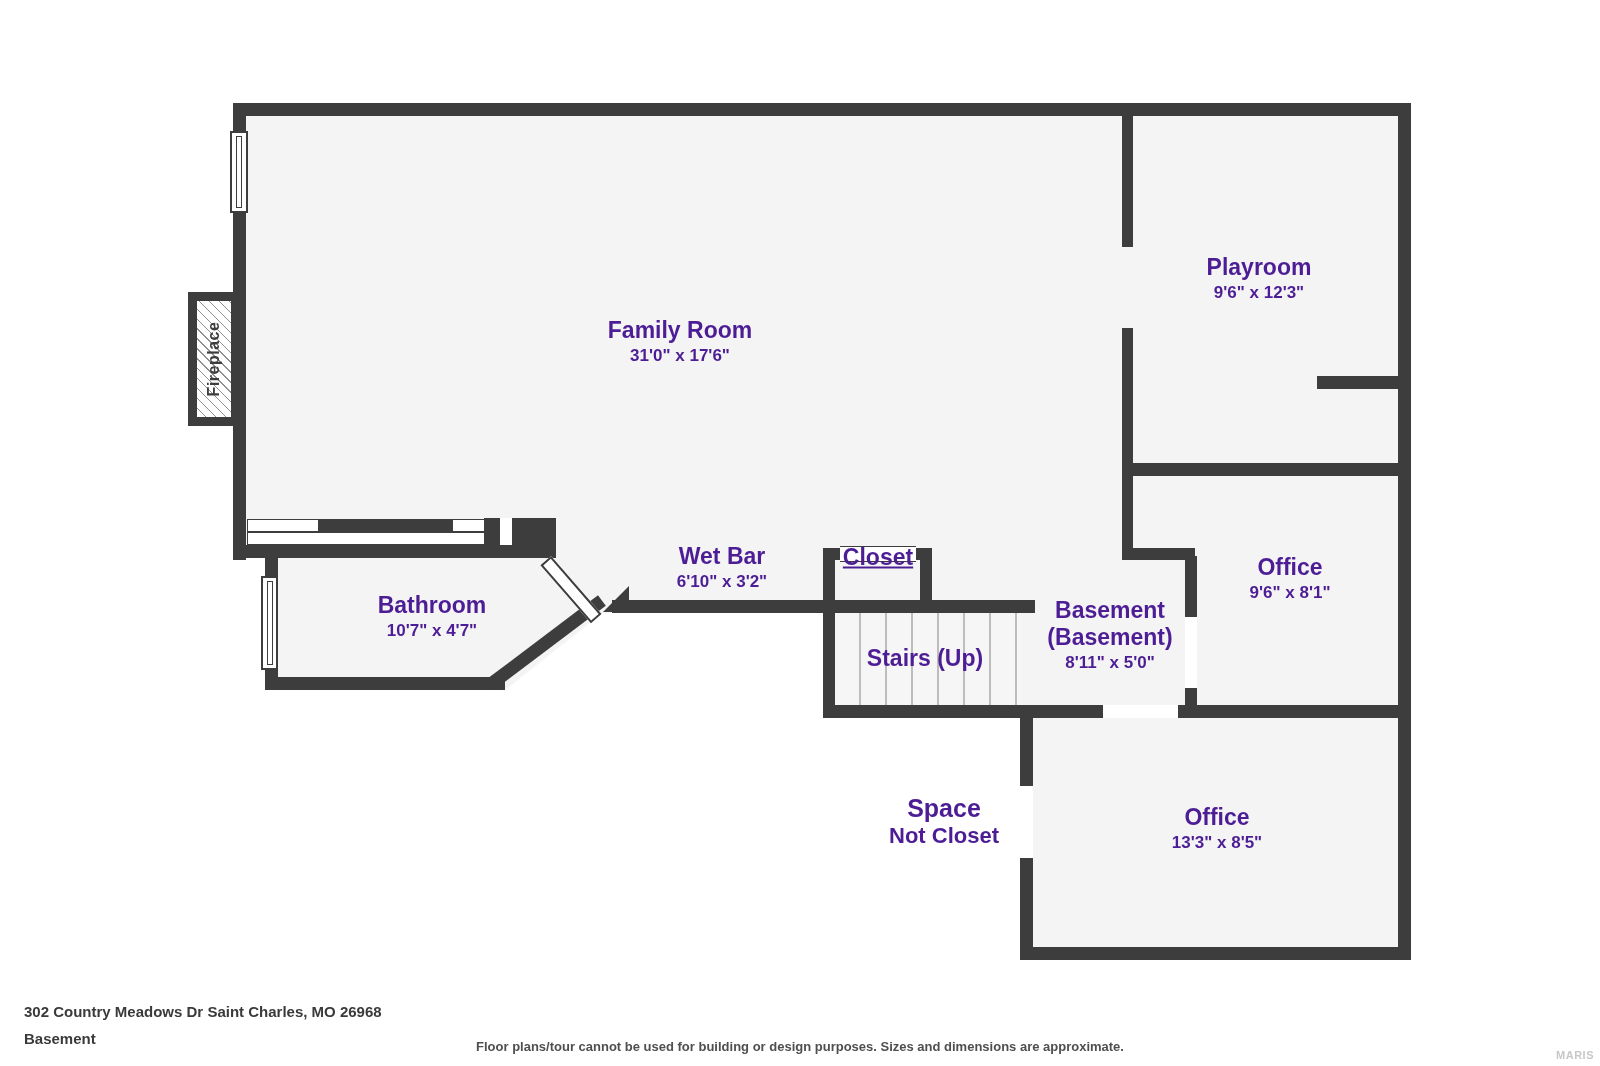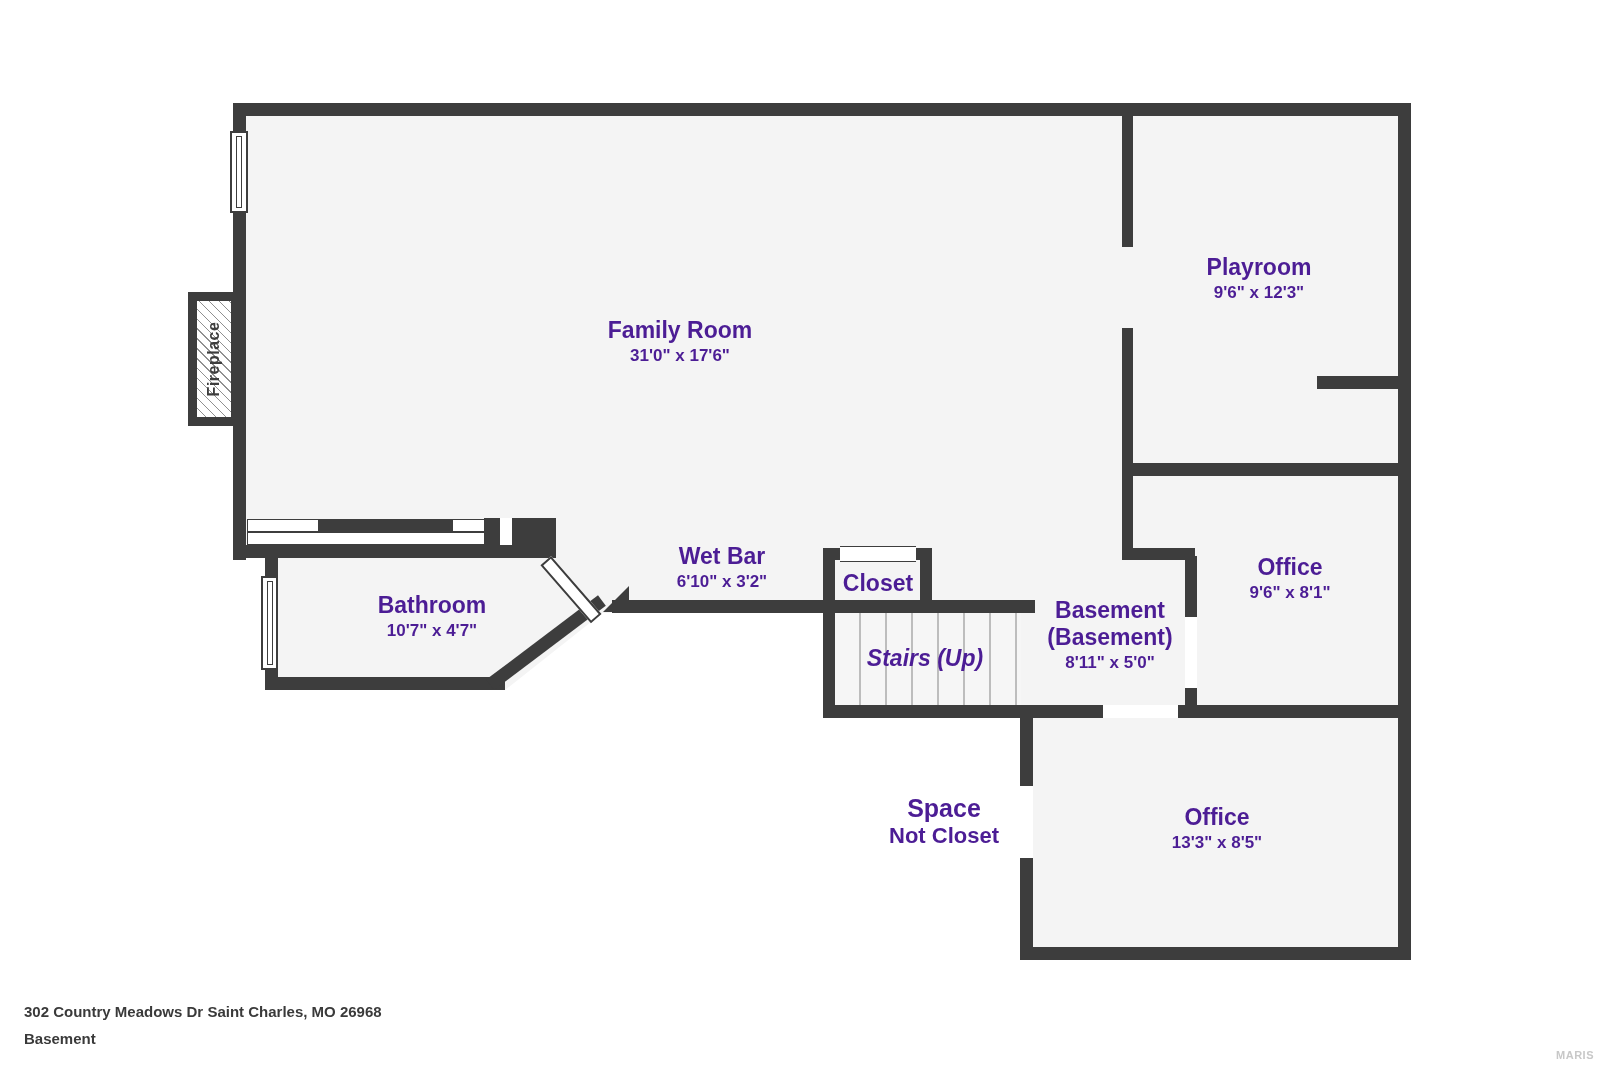--- a/index.html
+++ b/index.html
@@ -127,25 +127,25 @@
   <div class="room-label" style="left:415px;top:617px;margin-left:17px;">
     <div class="rname">Bathroom</div>
     <div class="rdims">10'7" x 4'7"</div>
   </div>
 
   <div class="room-label" style="left:722px;top:568px;">
     <div class="rname">Wet Bar</div>
     <div class="rdims">6'10" x 3'2"</div>
   </div>
 
-  <div class="room-label" style="left:878px;top:583px;">
+  <div class="room-label" style="left:878px;top:557px;text-decoration:underline;">
     <div class="rname">Closet</div>
   </div>
 
-  <div class="room-label" style="left:925px;top:658px;font-style:italic;">
+  <div class="room-label" style="left:925px;top:658px;">
     <div class="rname">Stairs (Up)</div>
   </div>
 
   <div class="room-label" style="left:1110px;top:636px;">
     <div class="rname">Basement</div>
     <div class="rname">(Basement)</div>
     <div class="rdims">8'11" x 5'0"</div>
   </div>
 
   <div class="room-label" style="left:1217px;top:829px;">
@@ -153,15 +153,16 @@
     <div class="rdims">13'3" x 8'5"</div>
   </div>
 
   <div class="room-label" style="left:944px;top:822px;">
     <div class="rname" style="font-size:25px;">Space</div>
     <div class="rname" style="font-size:22px;">Not Closet</div>
   </div>
 
   <div class="footer-address">302 Country Meadows Dr Saint Charles, MO 26968</div>
   <div class="footer-floor">Basement</div>
+  <div class="footer-disclaimer">Floor plans/tour cannot be used for building or design purposes. Sizes and dimensions are approximate.</div>
   <div class="footer-brand">MARIS</div>
 
 </div>
 
 </body></html>

